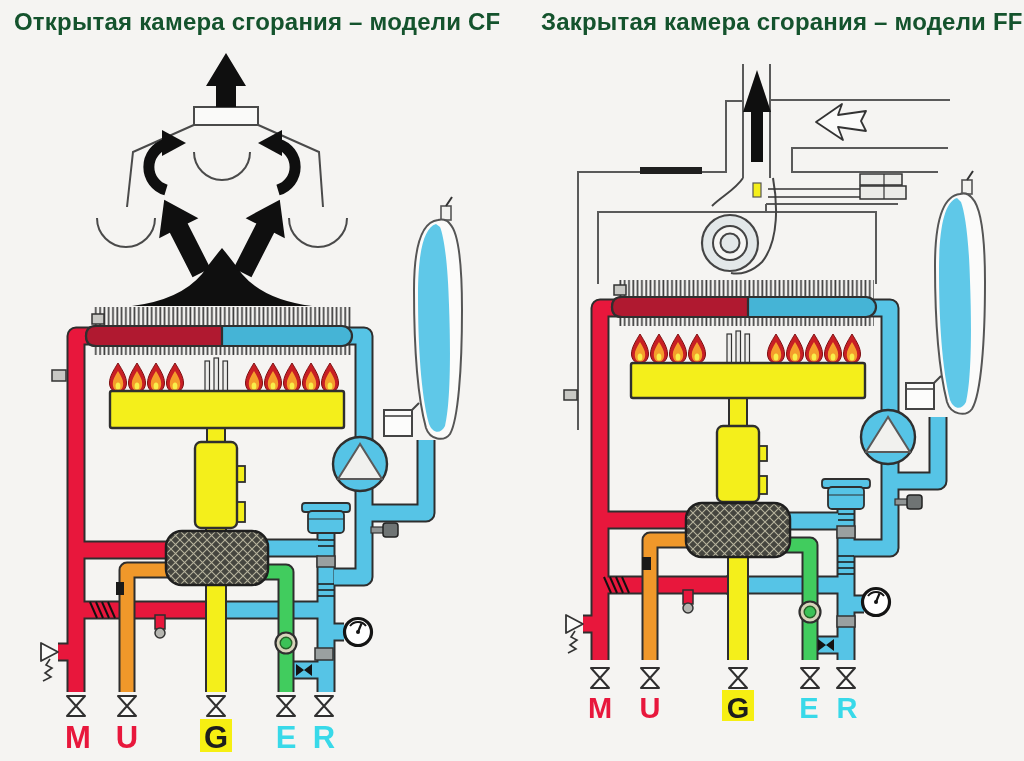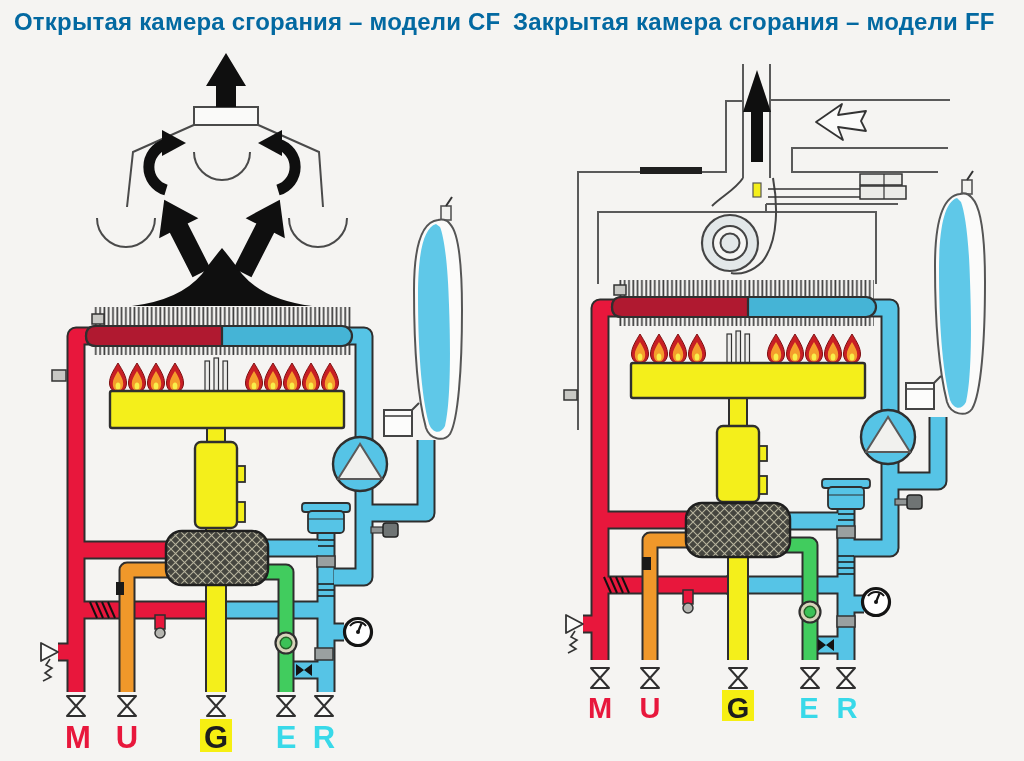--- a/index.html
+++ b/index.html
@@ -1,21 +1,21 @@
 <!DOCTYPE html>
 <html style="--red: #e8173c; --orange: #f0982a; --yellow: #f4ef1b; --green: #41cc5e; --cyan: #56c4e6; --core_red: #b01930; --core_cyan: #45b4d6; --g_highlight: #f6ef12; --paper: #f5f4f2; --ink: #1d1d1d;"><head>
 <meta charset="utf-8">
 <style>
   html,body{margin:0;padding:0}
   body{width:1024px;height:761px;overflow:hidden;background:var(--paper,#f5f4f2);
        font-family:"Liberation Sans",sans-serif;position:relative}
-  .title{position:absolute;top:8px;font-size:24px;font-weight:600;color:#0369a1;
+  .title{position:absolute;top:8px;font-size:24px;font-weight:600;color:#14532d;
          letter-spacing:.2px;white-space:nowrap}
   #title-cf{left:14px}
-  #title-ff{left:513px}
+  #title-ff{left:541px}
   svg{position:absolute;left:0;top:0}
   .thin{stroke:#4a4a4a;stroke-width:2;fill:none}
   .casing{stroke:#5a5a5a;stroke-width:2;fill:none}
   .out{fill:none;stroke:#2e2e2e;stroke-linejoin:round;stroke-linecap:butt}
   .pp{fill:none;stroke-linejoin:round;stroke-linecap:butt}
   .cR{stroke:var(--red)} .cO{stroke:var(--orange)} .cY{stroke:var(--yellow)}
   .cG{stroke:var(--green)} .cC{stroke:var(--cyan)}
   .fC{fill:var(--cyan)} .fY{fill:var(--yellow)}
   .tab{fill:#c8c8c4;stroke:#333;stroke-width:1.5}
   .lbl{font-family:"Liberation Sans",sans-serif;font-weight:bold;text-anchor:middle}

